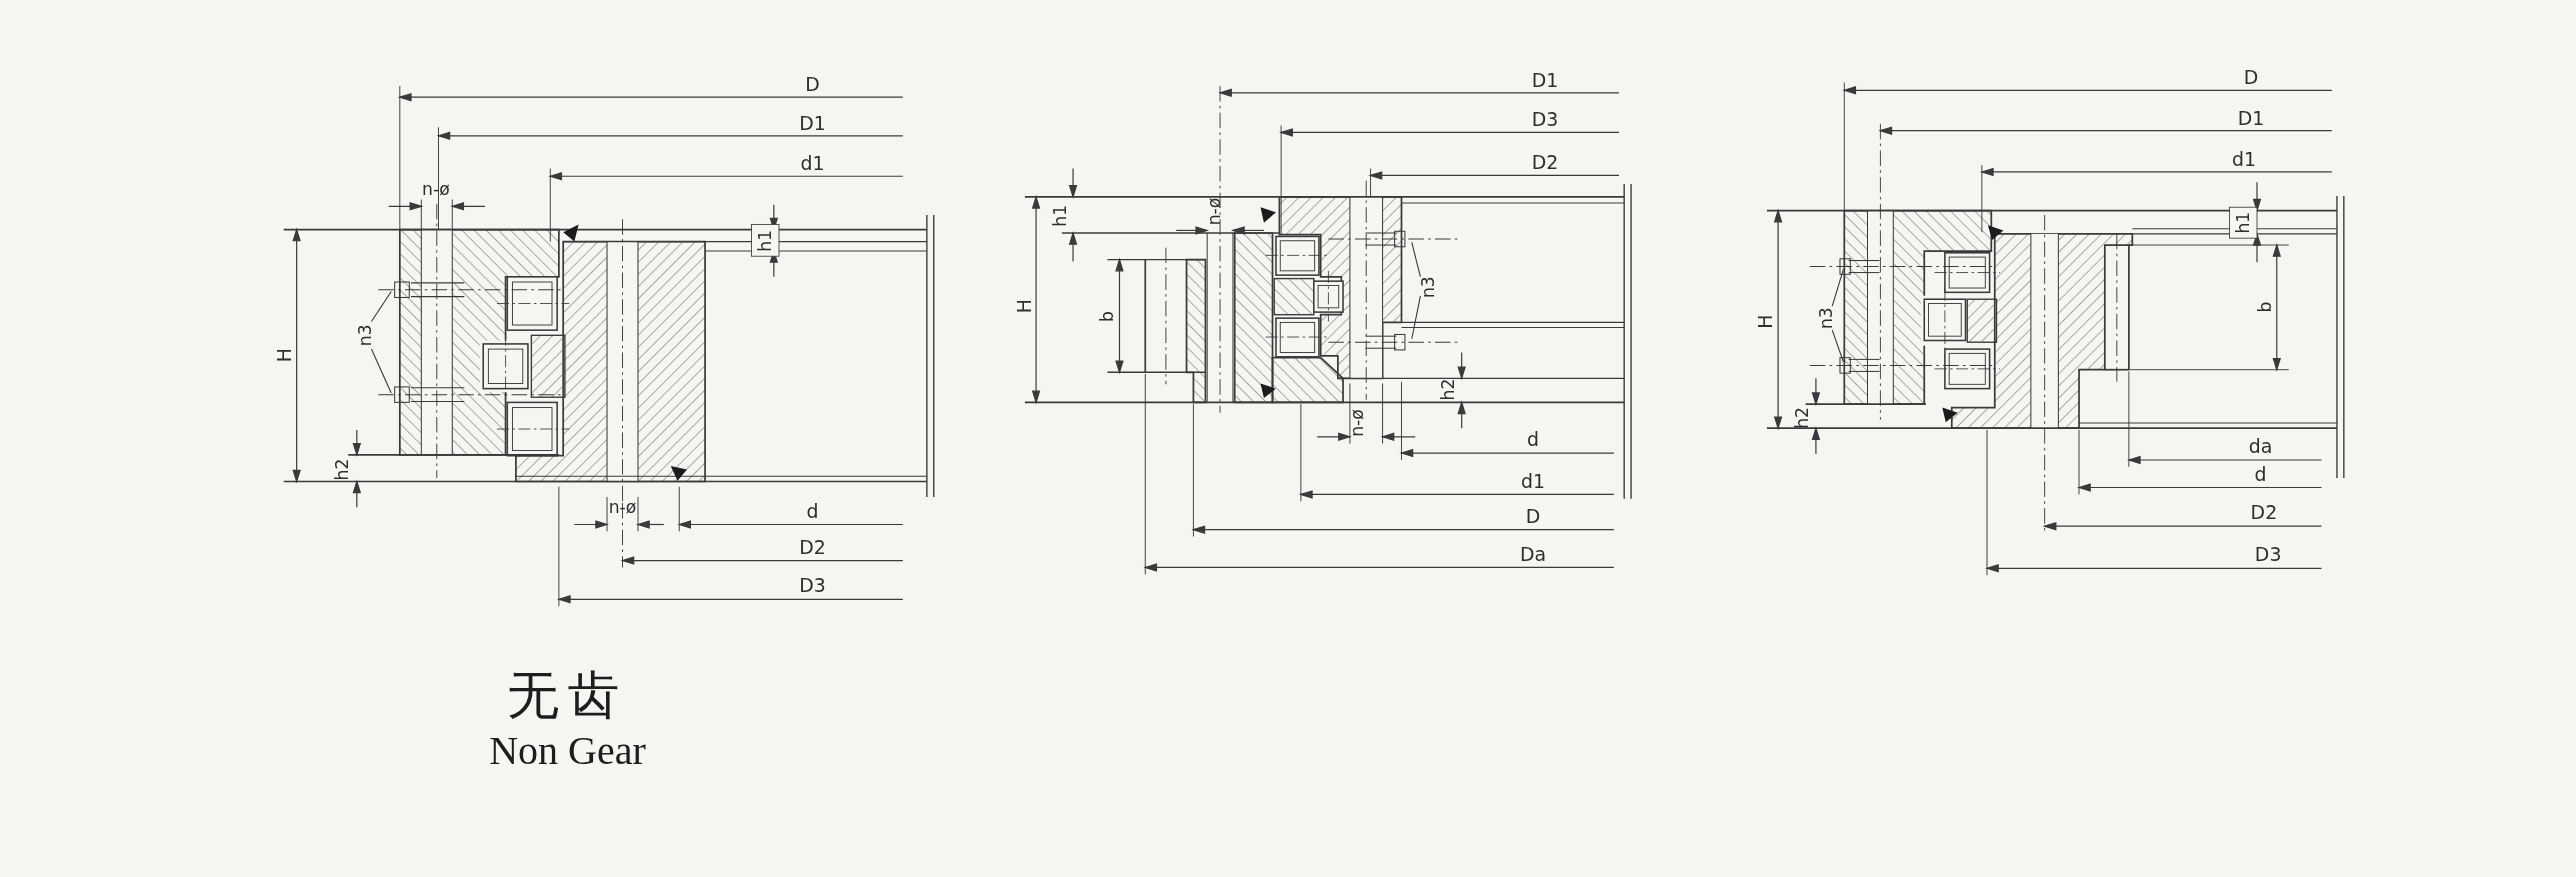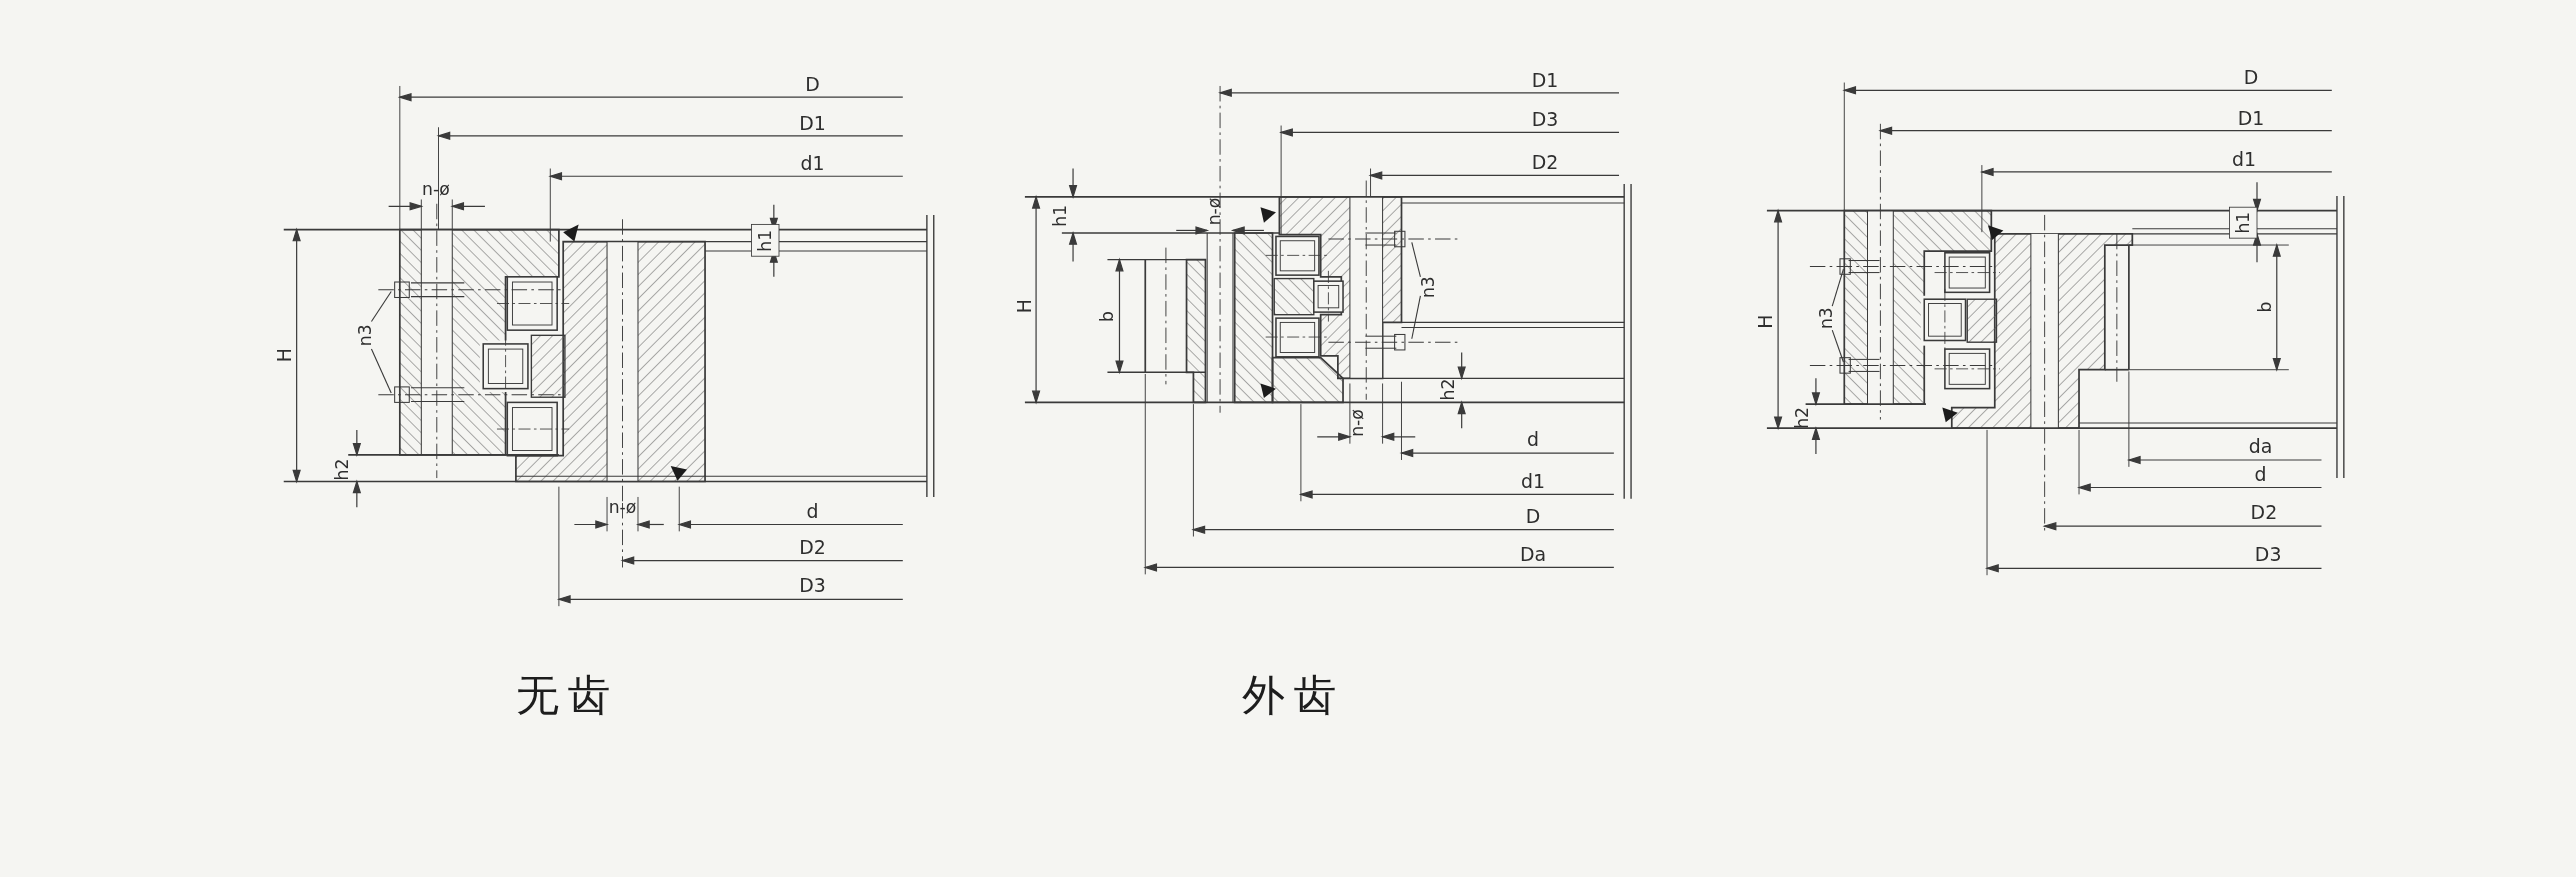--- a/index.html
+++ b/index.html
@@ -2,21 +2,21 @@
 <html style="font-size:13.8px"><head>
 <meta charset="utf-8">
 <style>
   html,body{margin:0;padding:0;}
   body{background:#e8e8e6;font-family:"Liberation Sans",sans-serif;}
   .canvas{position:relative;width:2576px;height:877px;background:#f5f5f2;overflow:hidden;}
   svg{position:absolute;left:0;top:0;}
   svg text{fill:#2e2e2e;font-family:"DejaVu Sans",sans-serif;font-size:22px;}
   svg text.sm{font-size:20px;}
   .caption{position:absolute;width:361px;text-align:center;color:#1d1d1d;}
-  .caption .zh{font-family:"Liberation Serif",serif;font-size:43px;line-height:53px;letter-spacing:8.6px;}
+  .caption .zh{font-family:"Liberation Serif",serif;font-size:52px;line-height:53px;letter-spacing:8.6px;}
   .caption .en{font-family:"Liberation Serif",serif;font-size:40px;line-height:57px;}
 </style>
 </head>
 <body>
 
 <div class="canvas">
 <svg width="2576" height="877" viewBox="0 0 2996 1020">
   <defs>
     <pattern id="hatA" width="10" height="10" patternUnits="userSpaceOnUse" patternTransform="rotate(45)">
       <line x1="0" y1="0" x2="0" y2="10" stroke="#5e5e5e" stroke-width="1.2"></line>
@@ -378,20 +378,20 @@
       <text x="2629" y="527" text-anchor="middle">da</text>
       <text x="2629" y="559" text-anchor="middle">d</text>
       <text x="2633" y="604" text-anchor="middle">D2</text>
       <text x="2638" y="653" text-anchor="middle">D3</text>
     </g>
   </g>
 </svg>
 
 <div class="caption" style="left:387px;top:669px;">
   <div class="zh">无齿</div>
+  <div class="en">Non Gear</div>
 </div>
 <div class="caption" style="left:1113px;top:669px;">
-  <div class="zh">外齿</div>
 </div>
 <div class="caption" style="left:1840px;top:669px;">
 </div>
 </div>
 
 
 </body></html>

